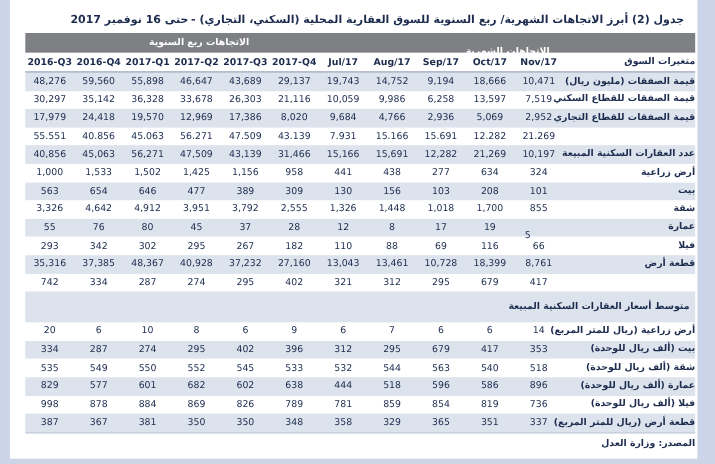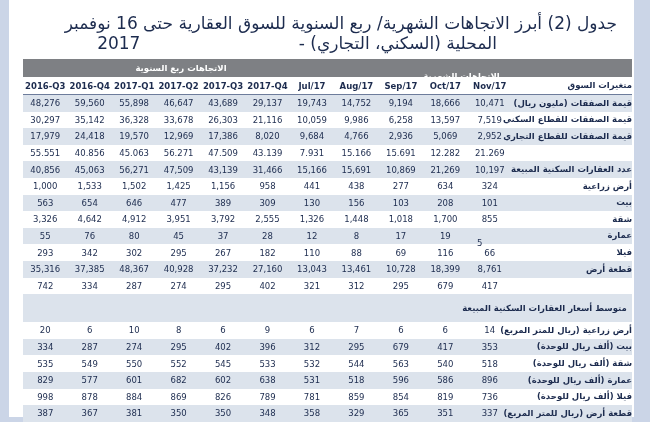--- a/index.html
+++ b/index.html
@@ -3,21 +3,21 @@
 <meta charset="utf-8">
 <style>
   html,body{margin:0;padding:0;width:650px;height:422px;overflow:hidden;
     background:var(--page_background,#cbd5e7);
     font-family:"DejaVu Sans",sans-serif;}
   #paper{position:absolute;left:9px;top:0;width:625px;height:417px;
     background:#fff;direction:rtl;}
   
   #title-row{display:flex;justify-content:space-between;align-items:baseline;
     padding:13px 12px 0 55px;}
-  .title-text{font-size:17px;font-weight:normal;color:var(--text_navy,#1c2b4e);text-align:center;}
+  .title-text{font-size:10px;font-weight:bold;color:var(--text_navy,#1c2b4e);text-align:center;}
   
   #table{margin:6px 2px 0 14px;border-bottom:1px solid #aab4c8;}
   #group-band{display:flex;height:18px;align-items:center;
     background:var(--band_gray,#7e8084);color:#fff;}
   .band-label{font-size:8.5px;font-weight:bold;text-align:center;}
   #band-monthly{width:341px;margin-top:15px;}
   #band-quarterly{flex:1;padding-left:48px;}
   #col-header-row{display:flex;height:17px;align-items:center;
     border-bottom:1px solid var(--header_line,#6d7c9b);background:#fff;}
   .lblcell{width:118px;font-size:8.5px;font-weight:bold;
@@ -123,21 +123,21 @@
           <div class="cell">47.509</div>
           <div class="cell">56.271</div>
           <div class="cell">45.063</div>
           <div class="cell">40.856</div>
           <div class="cell">55.551</div>
         </div>
         <div class="row shaded">
           <div class="lblcell">عدد العقارات السكنية المبيعة</div>
           <div class="cell">10,197</div>
           <div class="cell">21,269</div>
-          <div class="cell">10,869</div>
+          <div class="cell">12,282</div>
           <div class="cell">15,691</div>
           <div class="cell">15,166</div>
           <div class="cell">31,466</div>
           <div class="cell">43,139</div>
           <div class="cell">47,509</div>
           <div class="cell">56,271</div>
           <div class="cell">45,063</div>
           <div class="cell">40,856</div>
         </div>
         <div class="row">
@@ -282,21 +282,21 @@
           <div class="cell">550</div>
           <div class="cell">549</div>
           <div class="cell">535</div>
         </div>
         <div class="row shaded">
           <div class="lblcell">عمارة  (ألف ريال للوحدة)</div>
           <div class="cell">896</div>
           <div class="cell">586</div>
           <div class="cell">596</div>
           <div class="cell">518</div>
-          <div class="cell">531</div>
+          <div class="cell">444</div>
           <div class="cell">638</div>
           <div class="cell">602</div>
           <div class="cell">682</div>
           <div class="cell">601</div>
           <div class="cell">577</div>
           <div class="cell">829</div>
         </div>
         <div class="row">
           <div class="lblcell">فيلا  (ألف ريال للوحدة)</div>
           <div class="cell">736</div>

